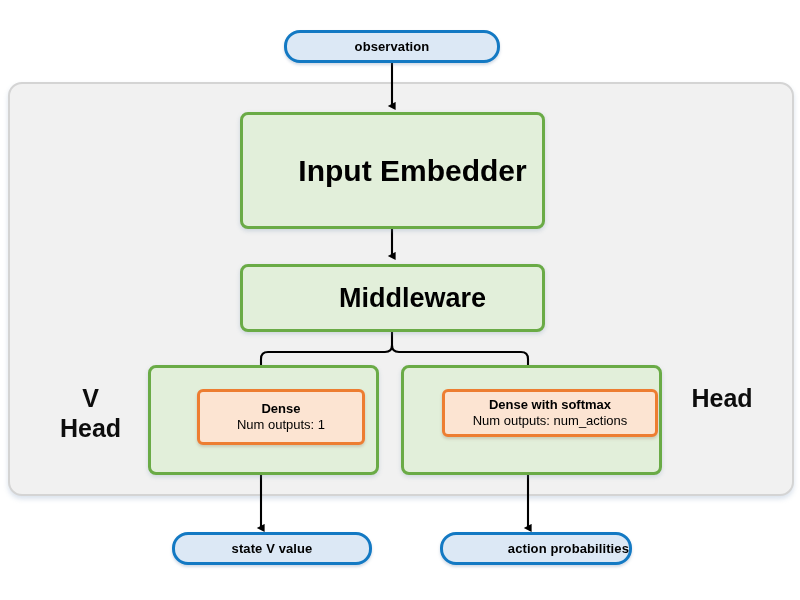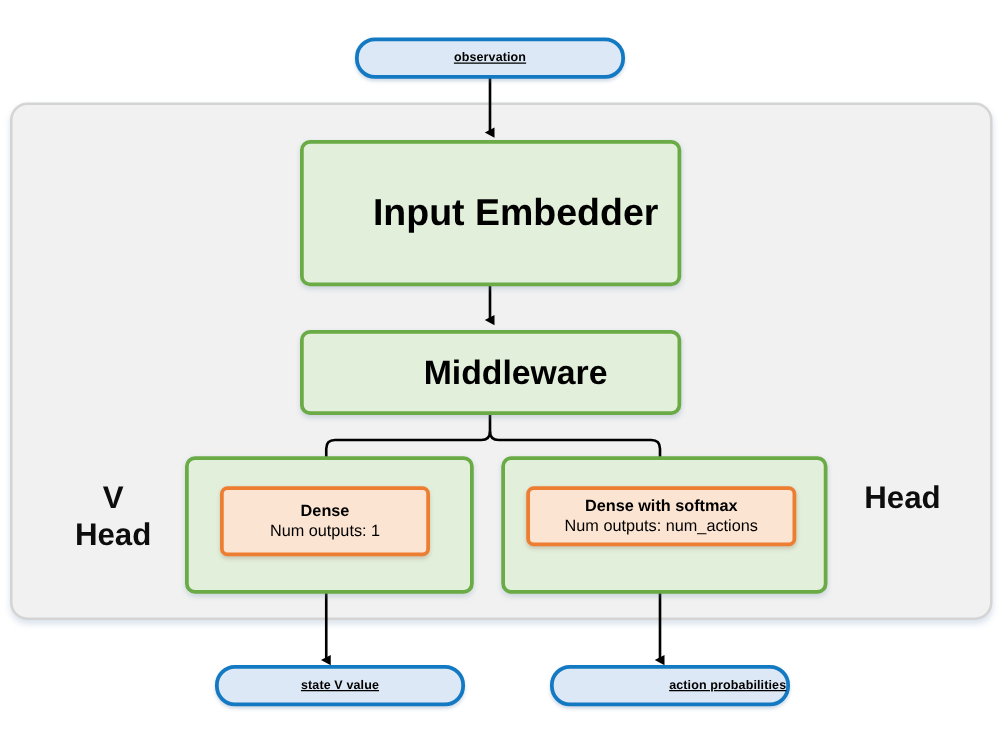--- a/index.html
+++ b/index.html
@@ -32,25 +32,24 @@
     justify-content: center;
     text-align: center;
     color: #000000;
   }
 
   
   .io-box {
     background: #dce8f5;
     border: 3px solid #1379c3;
     border-radius: 16px;
-    font-size: 10px;
+    font-size: 13px;
     font-weight: bold;
     letter-spacing: .1px;
     box-shadow: 0 2px 3px rgba(100,130,170,0.30);
-    text-decoration: underline;
   }
 
   
   .proc-box {
     background: #e2efda;
     border: 3px solid #6aab46;
     border-radius: 8px;
     font-weight: bold;
     box-shadow: 0 2px 4px rgba(120,150,175,0.30);
     padding-left: 40px;
@@ -66,20 +65,21 @@
     box-shadow: 0 2px 4px rgba(120,150,175,0.28);
   }
 
   
   .dense-box {
     background: #fce4d2;
     border: 3px solid #ed7d31;
     border-radius: 6px;
     box-shadow: 0 2px 3px rgba(150,120,100,0.30);
     line-height: 1.25;
+    margin-left: 21px;
   }
   .dense-title {
     font-size: 13px;
     font-weight: bold;
   }
   .dense-sub {
     font-size: 13px;
     font-weight: normal;
   }
 

